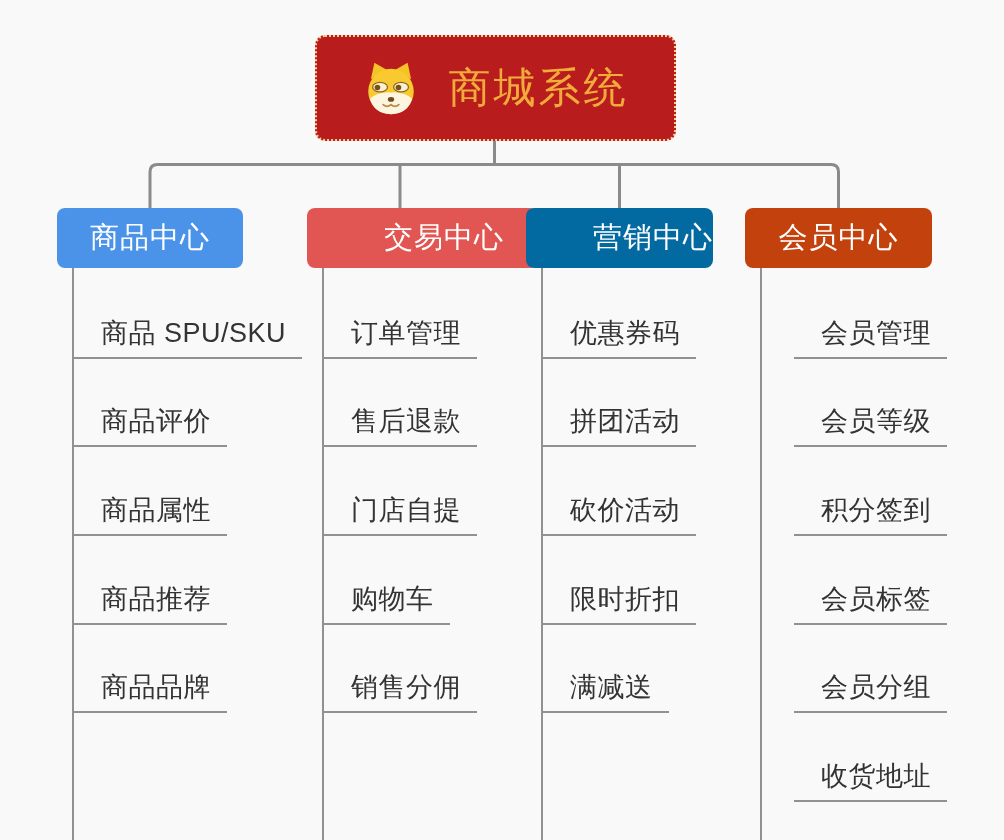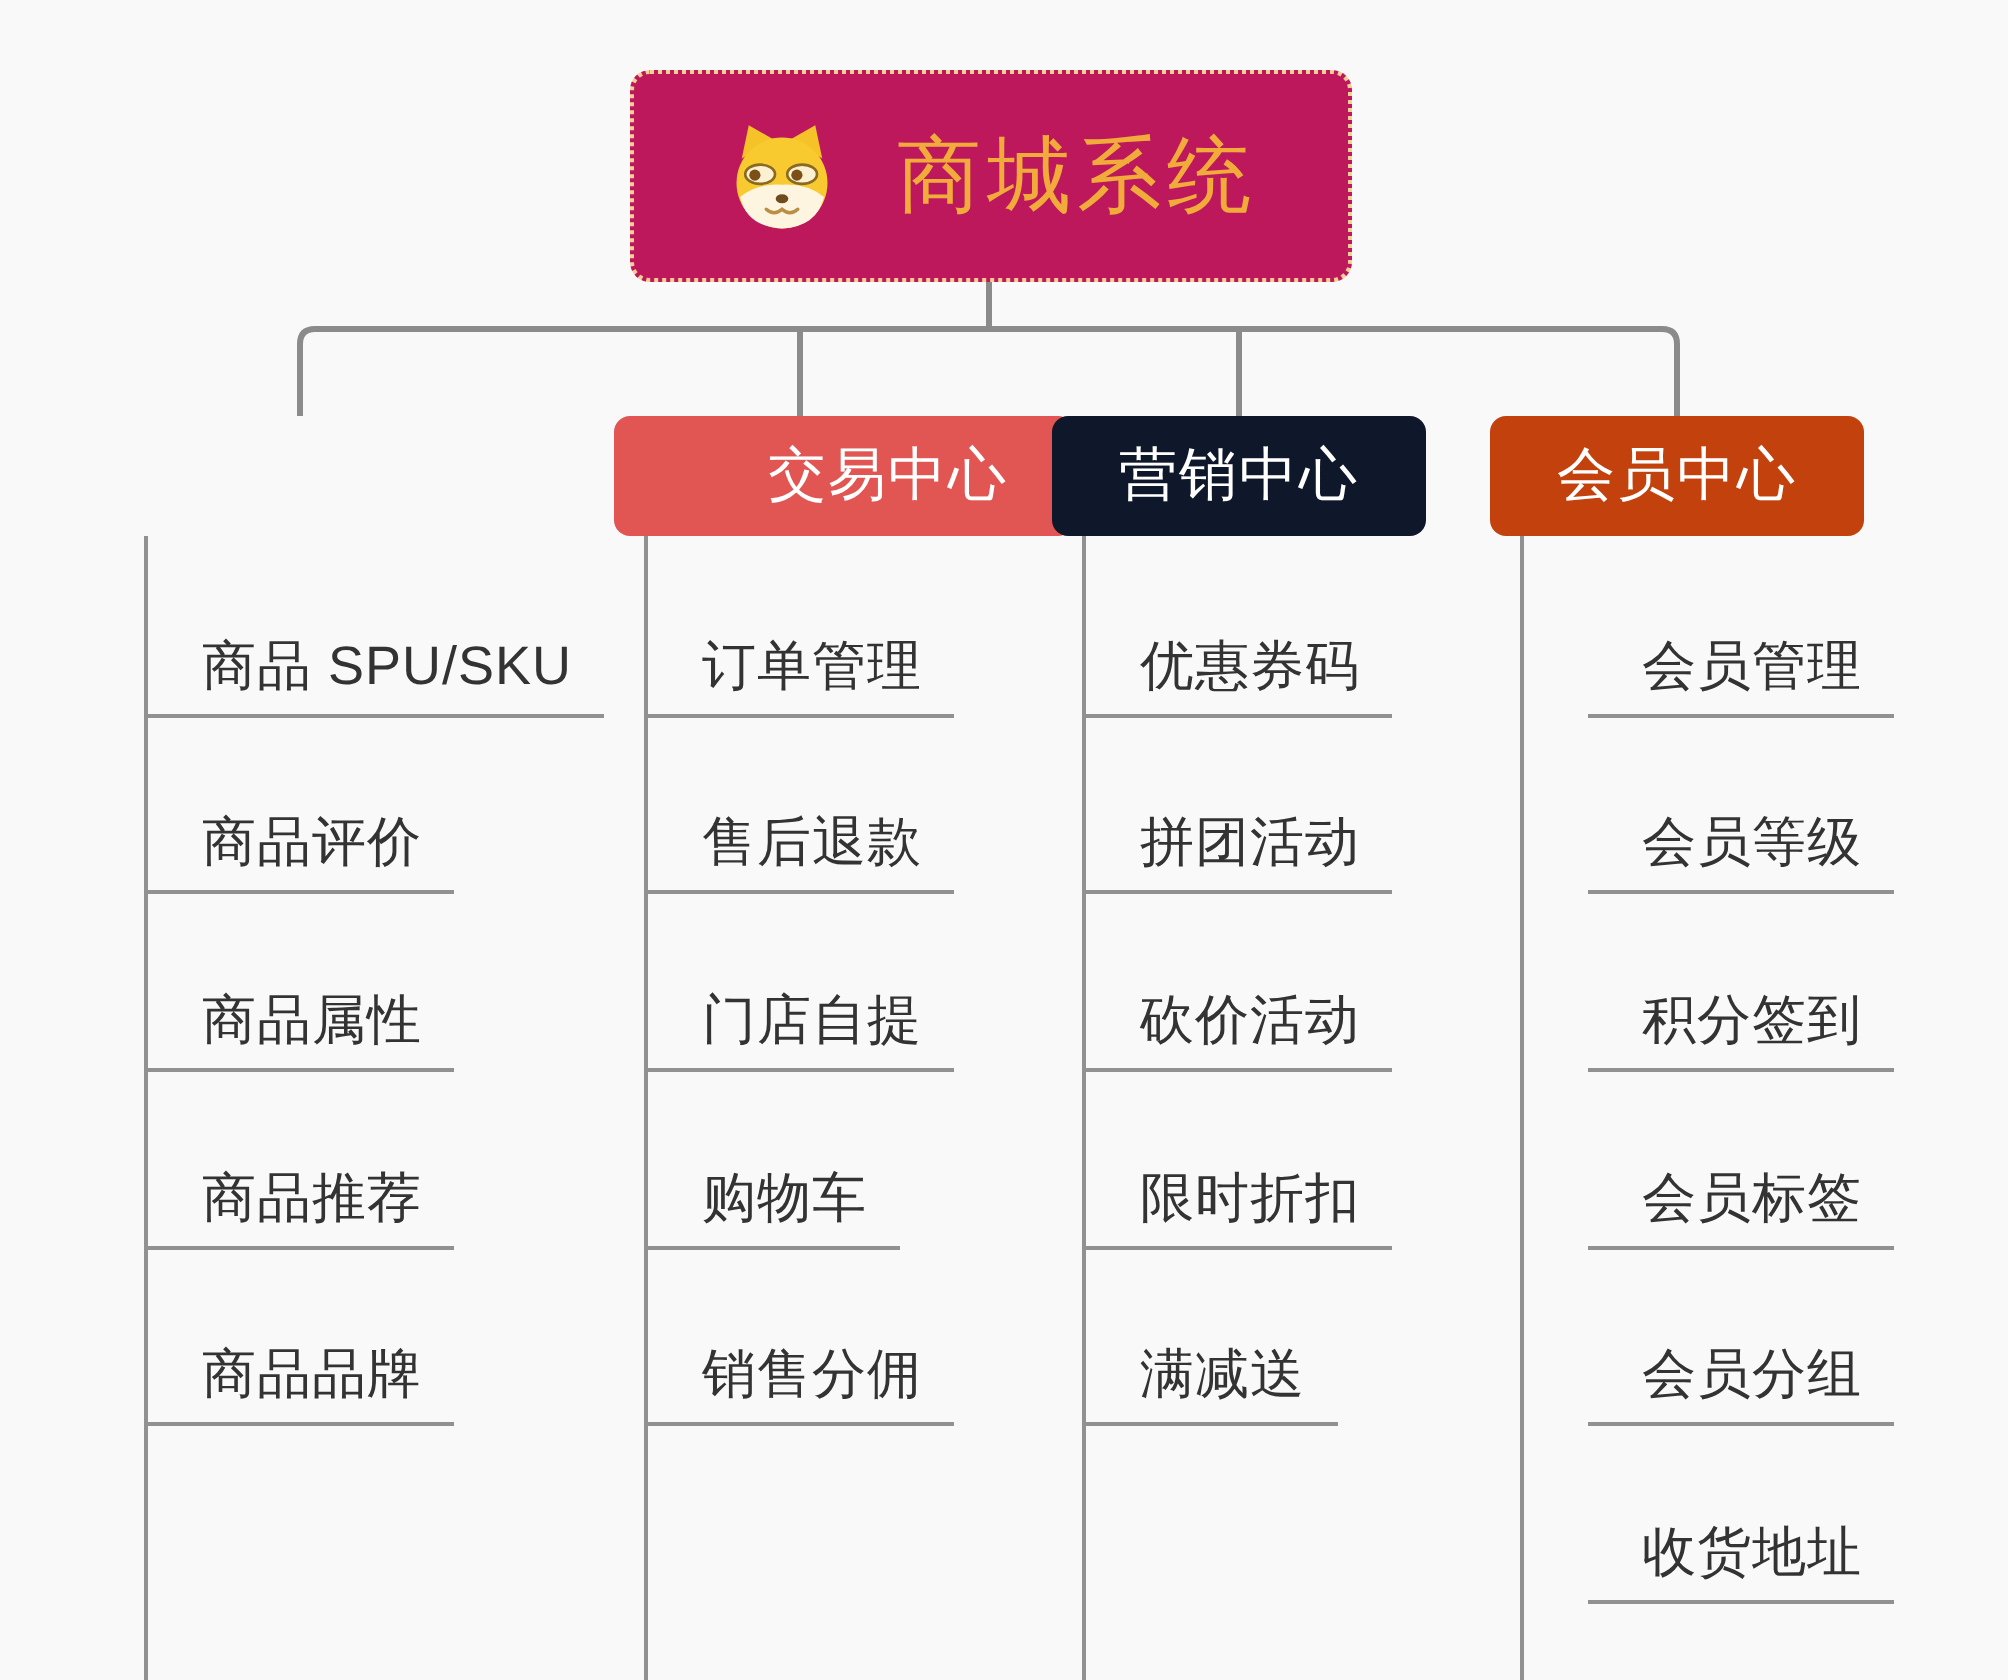--- a/index.html
+++ b/index.html
@@ -12,21 +12,21 @@
     width: 1004px;
     height: 840px;
     background: #f9f9f9;
     overflow: hidden;
   }
   
   .root-node {
     position: absolute;
     left: 315px; top: 35px;
     width: 357px; height: 102px;
-    background: #be185d;
+    background: #b91c1c;
     border: 2px dotted #f6cf92;
     border-radius: 10px;
     display: flex;
     align-items: center;
     justify-content: center;
     gap: 30px;
     cursor: default;
   }
   .root-title {
     font-size: 42px;
@@ -111,24 +111,27 @@
       <ellipse cx="19.5" cy="31" rx="8.5" ry="5.5" fill="#fbf0d2" stroke="#8a6a23" stroke-width="1.5"></ellipse>
       <ellipse cx="43.5" cy="31" rx="8.5" ry="5.5" fill="#fbf0d2" stroke="#8a6a23" stroke-width="1.5"></ellipse>
       <circle cx="16.5" cy="31.5" r="3.2" fill="#7b4f16"></circle>
       <circle cx="40.5" cy="31.5" r="3.2" fill="#7b4f16"></circle>
       <ellipse cx="32" cy="45" rx="3.6" ry="2.6" fill="#6e4c1e"></ellipse>
       <path d="M23,51 Q27.5,55 32,51 Q36.5,55 41,51" fill="none" stroke="#b98f45" stroke-width="2" stroke-linecap="round"></path>
     </svg>
     <span class="root-title">商城系统</span>
   </div>
 
+  <div class="branch-box branch-1" style="background-color: rgb(74, 147, 232);">
+    <span>商品中心</span>
+  </div>
   <div class="branch-box branch-2" style="background-color: rgb(225, 85, 82);">
     <span>交易中心</span>
   </div>
-  <div class="branch-box branch-3" style="background-color: #0f172a;">
+  <div class="branch-box branch-3" style="background-color: #0369a1; justify-content: flex-end;">
     <span>营销中心</span>
   </div>
   <div class="branch-box branch-4" style="background-color: #c2410c;">
     <span>会员中心</span>
   </div>
 
   <div class="child-col col-1">
     <div class="child-item">
         <span class="child-label">商品 SPU/SKU</span>
       </div>

